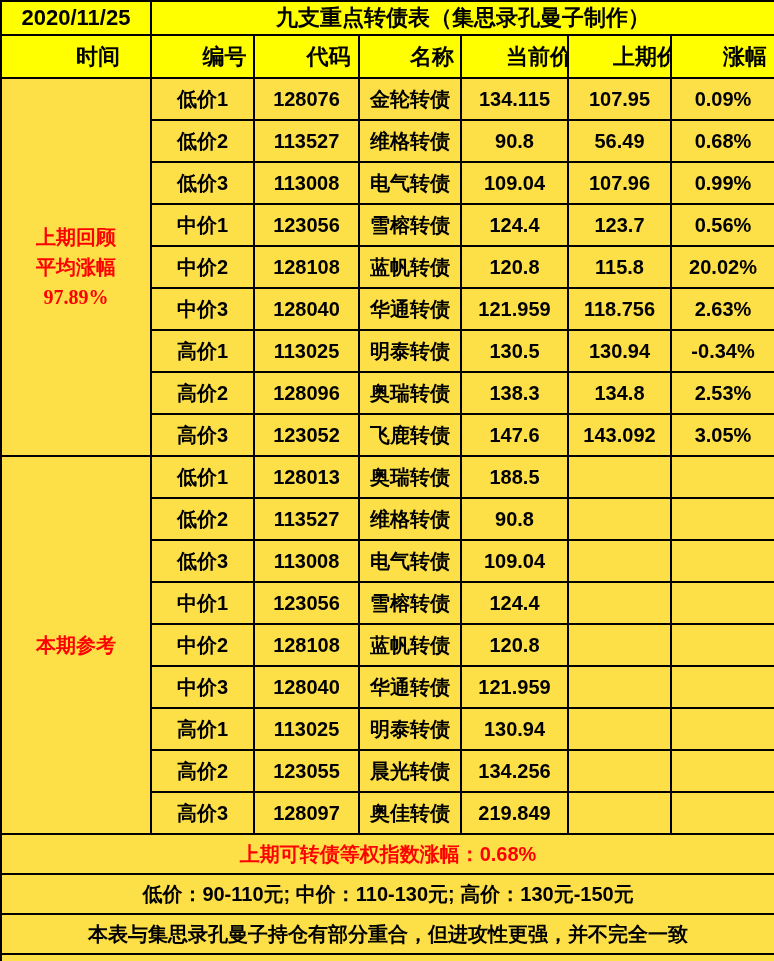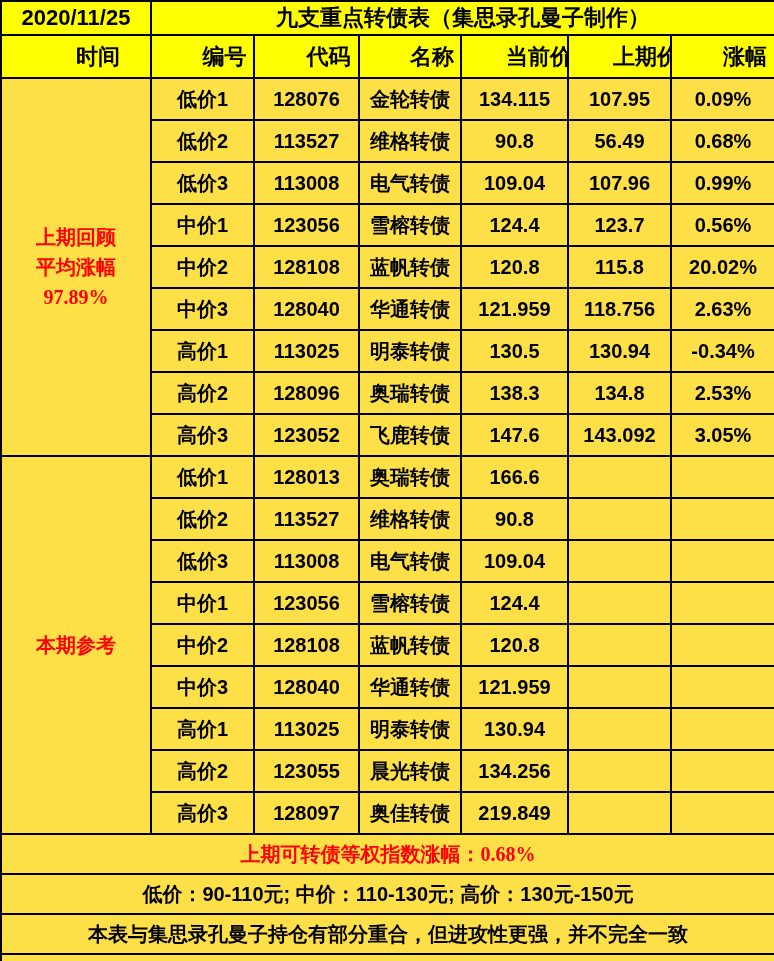--- a/index.html
+++ b/index.html
@@ -47,21 +47,20 @@
     line-height: 1.5;
     white-space: normal;
     font-family: Liberation Serif, serif;
   }
   tr.footer-row td {
     height: 38px;
     font-size: 20px;
   }
   tr.footer-row td.footer-red {
     color: var(--highlight-color, #FF0000);
-    font-family: Liberation Serif, serif;
   }
 </style>
 </head>
 <body>
 
 <div class="sheet">
   <table class="bond-table">
     <colgroup>
       <col style="width:150px">
       <col style="width:103px">
@@ -164,21 +163,21 @@
           <td>143.092</td>
           <td>3.05%</td>
         </tr>
         <tr>
           <td class="section-label" rowspan="9">
             <div>本期参考</div>
           </td>
           <td>低价1</td>
           <td>128013</td>
           <td>奥瑞转债</td>
-          <td>166.6</td>
+          <td>188.5</td>
           <td></td>
           <td></td>
         </tr>
         <tr>
           <td>低价2</td>
           <td>113527</td>
           <td>维格转债</td>
           <td>90.8</td>
           <td></td>
           <td></td>

